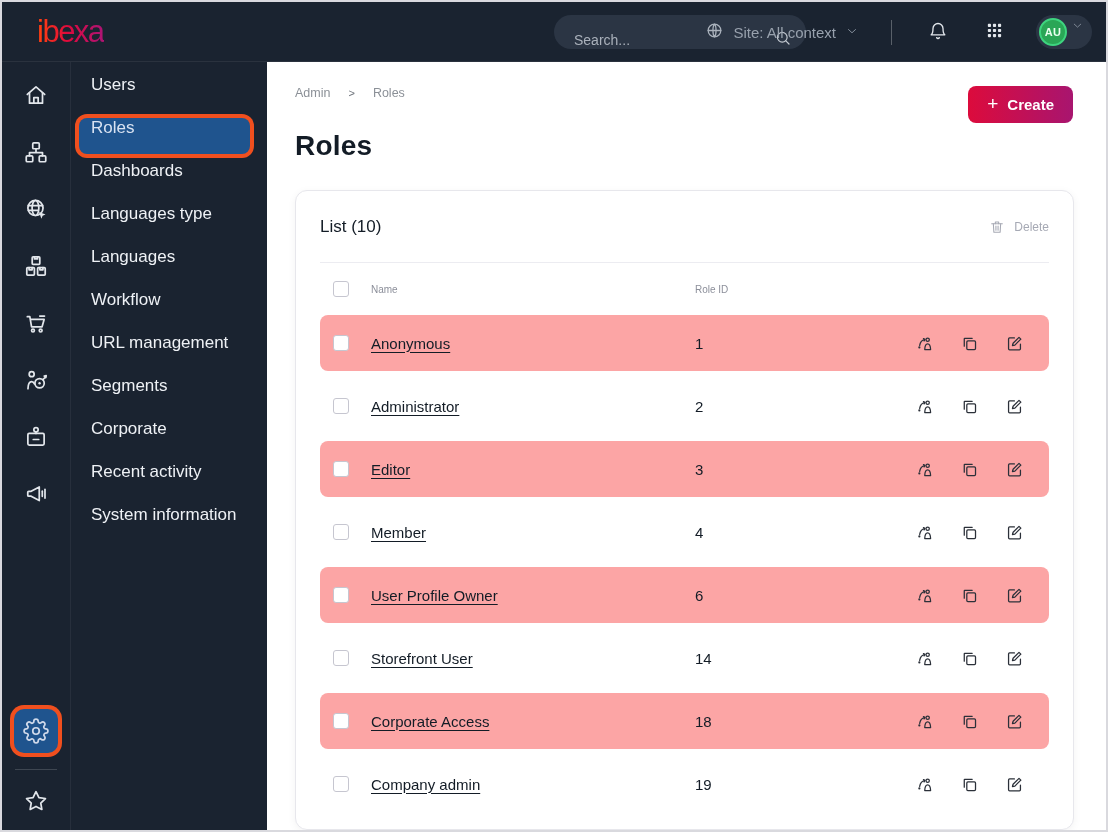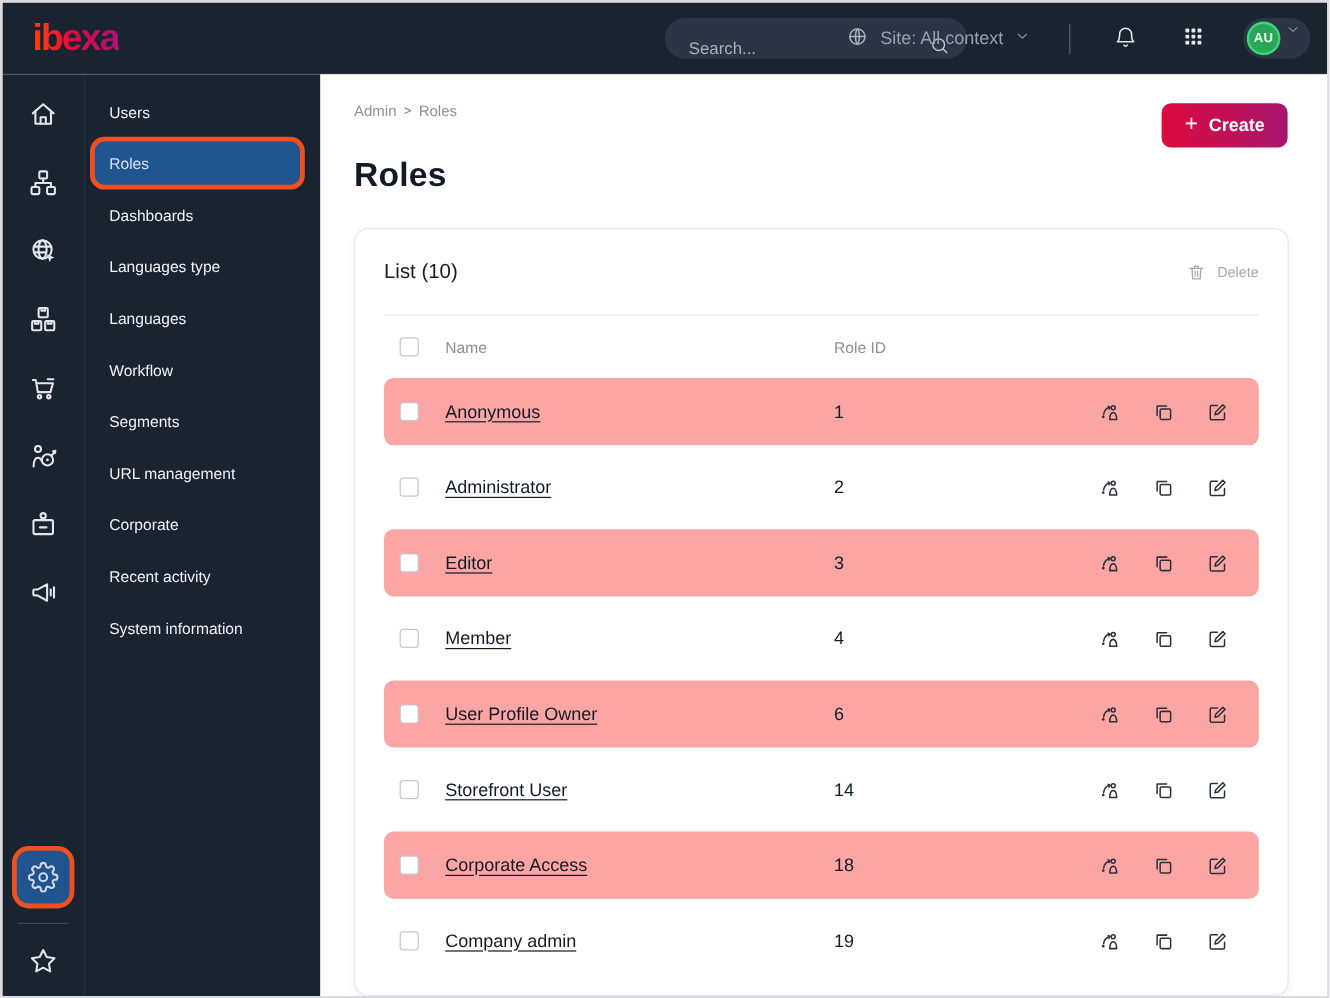--- a/index.html
+++ b/index.html
@@ -4,21 +4,21 @@
 <style>
   * { margin:0; padding:0; box-sizing:border-box; }
   html,body { width:1108px; height:832px; background:#fff; }
   body { font-family:"Liberation Sans", sans-serif; }
   .screen { width:1108px; height:832px; position:relative; overflow:hidden;
             border:2px solid #d9d9de; background:#fff; }
 
   
   .topbar { height:60px; background:#1a2330; display:flex; align-items:center;
             position:relative; border-bottom:1px solid rgba(255,255,255,.07); }
-  .logo { margin-left:25px; font-size:31px; font-weight:700; letter-spacing:-1.5px;
+  .logo { margin-left:35px; font-size:31px; font-weight:400; letter-spacing:-1.5px;
           background:linear-gradient(90deg,#ff3d12 5%,#e00a3c 45%,#b01371 95%);
           -webkit-background-clip:text; background-clip:text; color:transparent; }
   .searchbox { position:absolute; left:552px; top:13px; width:252px; height:34px;
                background:#2b3544; border-radius:17px; display:flex; align-items:center;
                padding:16px 14px 0 20px; }
   .searchbox input { flex:1; background:transparent; border:0; outline:none;
                      color:#cdd3db; font-size:14px; font-family:inherit; }
   .searchbox input::placeholder { color:#aab1bb; }
   .searchbox .icon { color:#c3c9d1; }
   .topbar-right { position:absolute; right:14px; top:0; height:60px;
@@ -49,49 +49,49 @@
   .gear-active { width:44px; height:44px; background:#1f548e; border-radius:10px;
                  border:0; cursor:pointer; display:flex; align-items:center; justify-content:center;
                  color:#cfd9ea; box-shadow:0 0 0 4px #f04f1e; margin-bottom:16px; }
   .gear-active svg { width:26px; height:26px; }
   .rail-divider { width:42px; height:1px; background:rgba(255,255,255,.16); margin-bottom:8px; }
   .rail-bottom .rail-btn { height:46px; }
 
   
   .menu { width:197px; background:#1a2330; border-left:1px solid rgba(255,255,255,.06);
           padding-top:13px; flex-shrink:0; }
-  .menu-item { height:36px; margin:0 10px 7px 8px; display:flex; align-items:center;
-               padding-left:12px; border-radius:8px; color:#eef1f5; font-size:13px; cursor:pointer; }
+  .menu-item { height:36px; margin:0 10px 7px 8px; display:flex; align-items:flex-start;
+               padding-left:12px; border-radius:8px; color:#eef1f5; font-size:17px; cursor:pointer; }
   .menu-item.active { background:#1f548e; box-shadow:0 0 0 4px #f04f1e;
                       margin-right:17px; color:#d9e3f2; }
 
   
   .content { flex:1; background:#fff; position:relative; padding:24px 32px 0 28px; overflow:hidden; }
-  .breadcrumb { display:flex; align-items:center; gap:6px; font-size:12.5px; color:#8b9097; }
+  .breadcrumb { display:flex; align-items:center; gap:18px; font-size:12.5px; color:#8b9097; }
   .breadcrumb .sep { font-size:11px; color:#6f747c; }
   .create-btn { position:absolute; top:24px; right:33px; height:37px; padding:0 19px;
                 border:0; border-radius:8px; cursor:pointer; display:flex; align-items:center; gap:9px;
                 background:linear-gradient(90deg,#dc0b3c,#a8156f); color:#fff;
                 font-size:15px; font-weight:600; font-family:inherit; }
   .create-btn .plus { font-size:19px; font-weight:400; line-height:1; margin-top:-2px; }
   .page-title { margin-top:30px; font-size:28px; font-weight:800; color:#131c26; letter-spacing:.2px; }
 
   .card { margin-top:28px; border:1px solid #e7e7ec; border-radius:12px;
           box-shadow:0 2px 8px rgba(20,25,40,.05); padding:0 24px; height:640px; background:#fff; }
   .card-header { height:72px; display:flex; align-items:center; justify-content:space-between;
                  border-bottom:1px solid #ececf1; }
   .list-heading { font-size:17px; font-weight:400; color:#131c26; }
   .delete-btn { background:none; border:0; display:flex; align-items:center; gap:9px;
                 color:#a6a9b4; font-size:12px; font-family:inherit; cursor:default; }
   .delete-btn svg { width:16px; height:16px; }
 
   .grid-row { display:grid; grid-template-columns:38px 324px 1fr auto; align-items:center;
               padding-left:13px; padding-right:25px; }
   .table-head { height:52px; }
-  .col-label { font-size:13px; color:#8c8f9a; }
+  .col-label { font-size:10px; color:#8c8f9a; }
   .checkbox { width:16px; height:16px; border:1px solid #c6c6d0; border-radius:3px;
               background:#fff; display:inline-block; cursor:pointer; }
 
   .table-row { height:56px; margin-bottom:7px; border-radius:8px; background:#fff; }
   .table-row.alt { background:#fca5a5; }
   .row-name { color:#131c26; font-size:15px; text-decoration:underline;
               text-underline-offset:3px; cursor:pointer; }
   .row-id { font-size:15px; color:#131c26; }
   .row-actions { display:flex; align-items:center; gap:25px; }
   .icon-btn { background:none; border:0; padding:0; width:20px; height:20px; cursor:pointer;
@@ -267,24 +267,24 @@
         <div class="menu-item">
     <span class="menu-item-label">Languages type</span>
   </div>
         <div class="menu-item">
     <span class="menu-item-label">Languages</span>
   </div>
         <div class="menu-item">
     <span class="menu-item-label">Workflow</span>
   </div>
         <div class="menu-item">
+    <span class="menu-item-label">URL management</span>
+  </div>
+        <div class="menu-item">
     <span class="menu-item-label">Segments</span>
-  </div>
-        <div class="menu-item">
-    <span class="menu-item-label">URL management</span>
   </div>
         <div class="menu-item">
     <span class="menu-item-label">Corporate</span>
   </div>
         <div class="menu-item">
     <span class="menu-item-label">Recent activity</span>
   </div>
         <div class="menu-item">
     <span class="menu-item-label">System information</span>
   </div>

